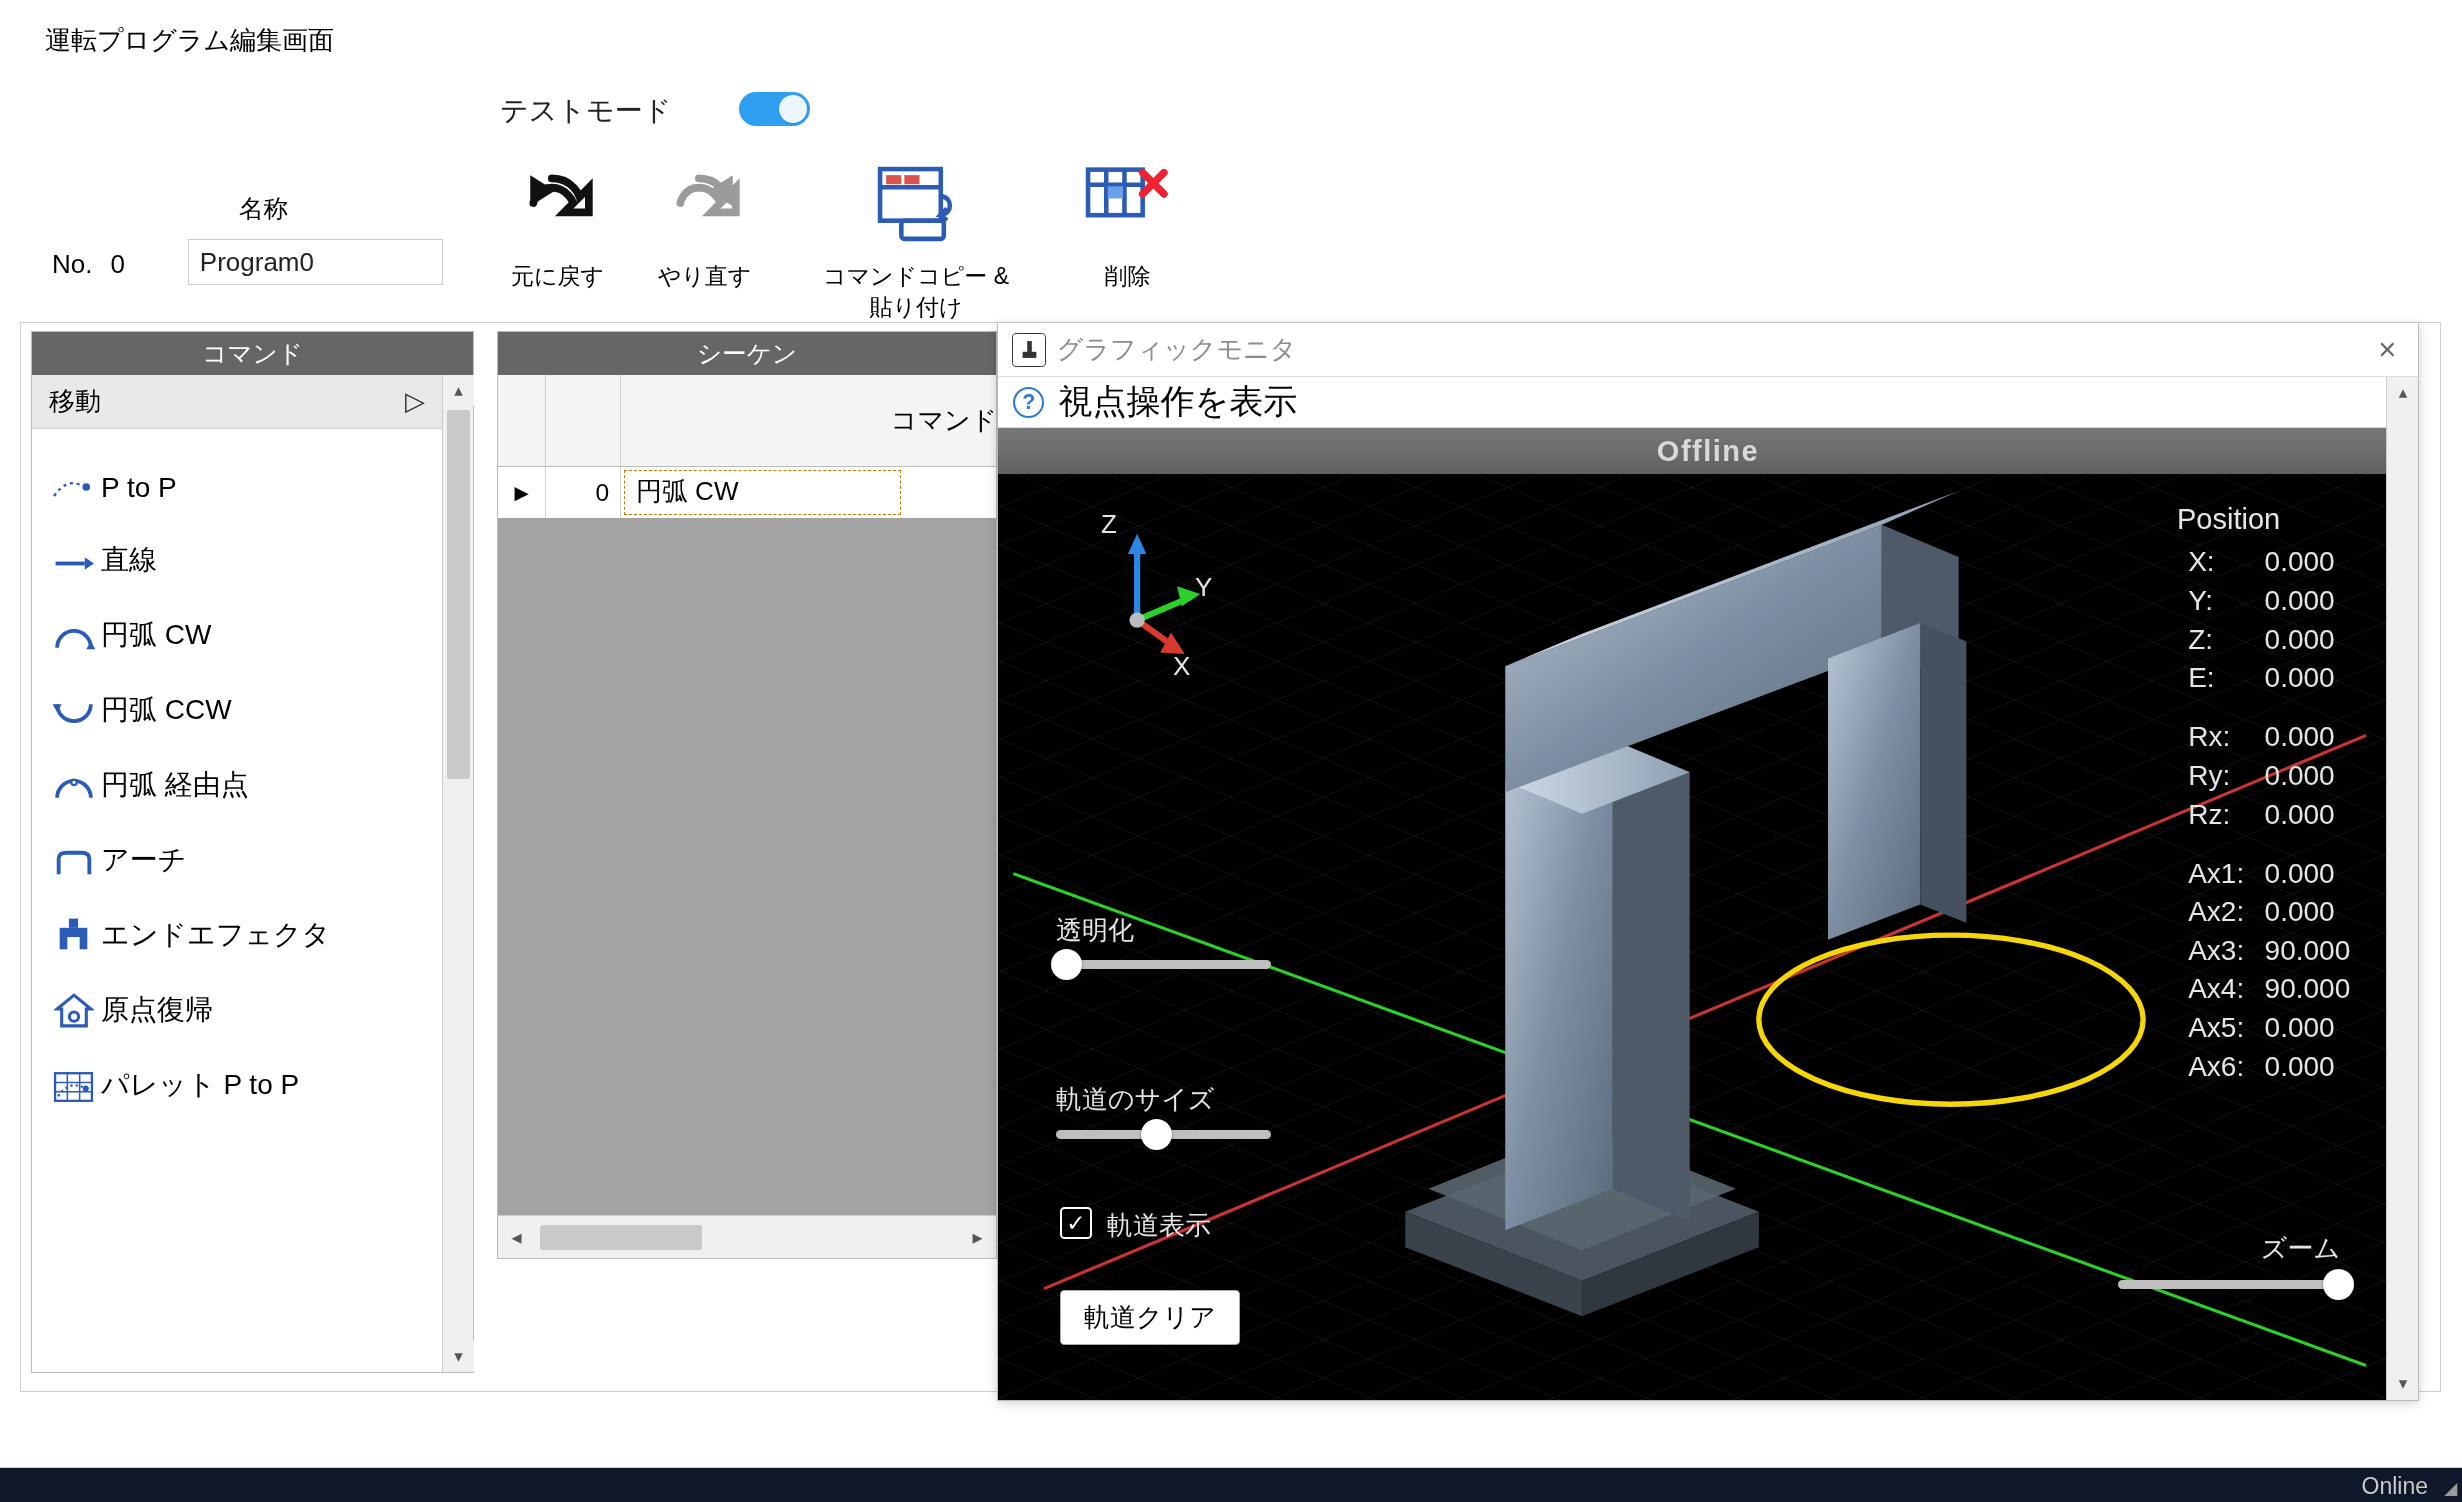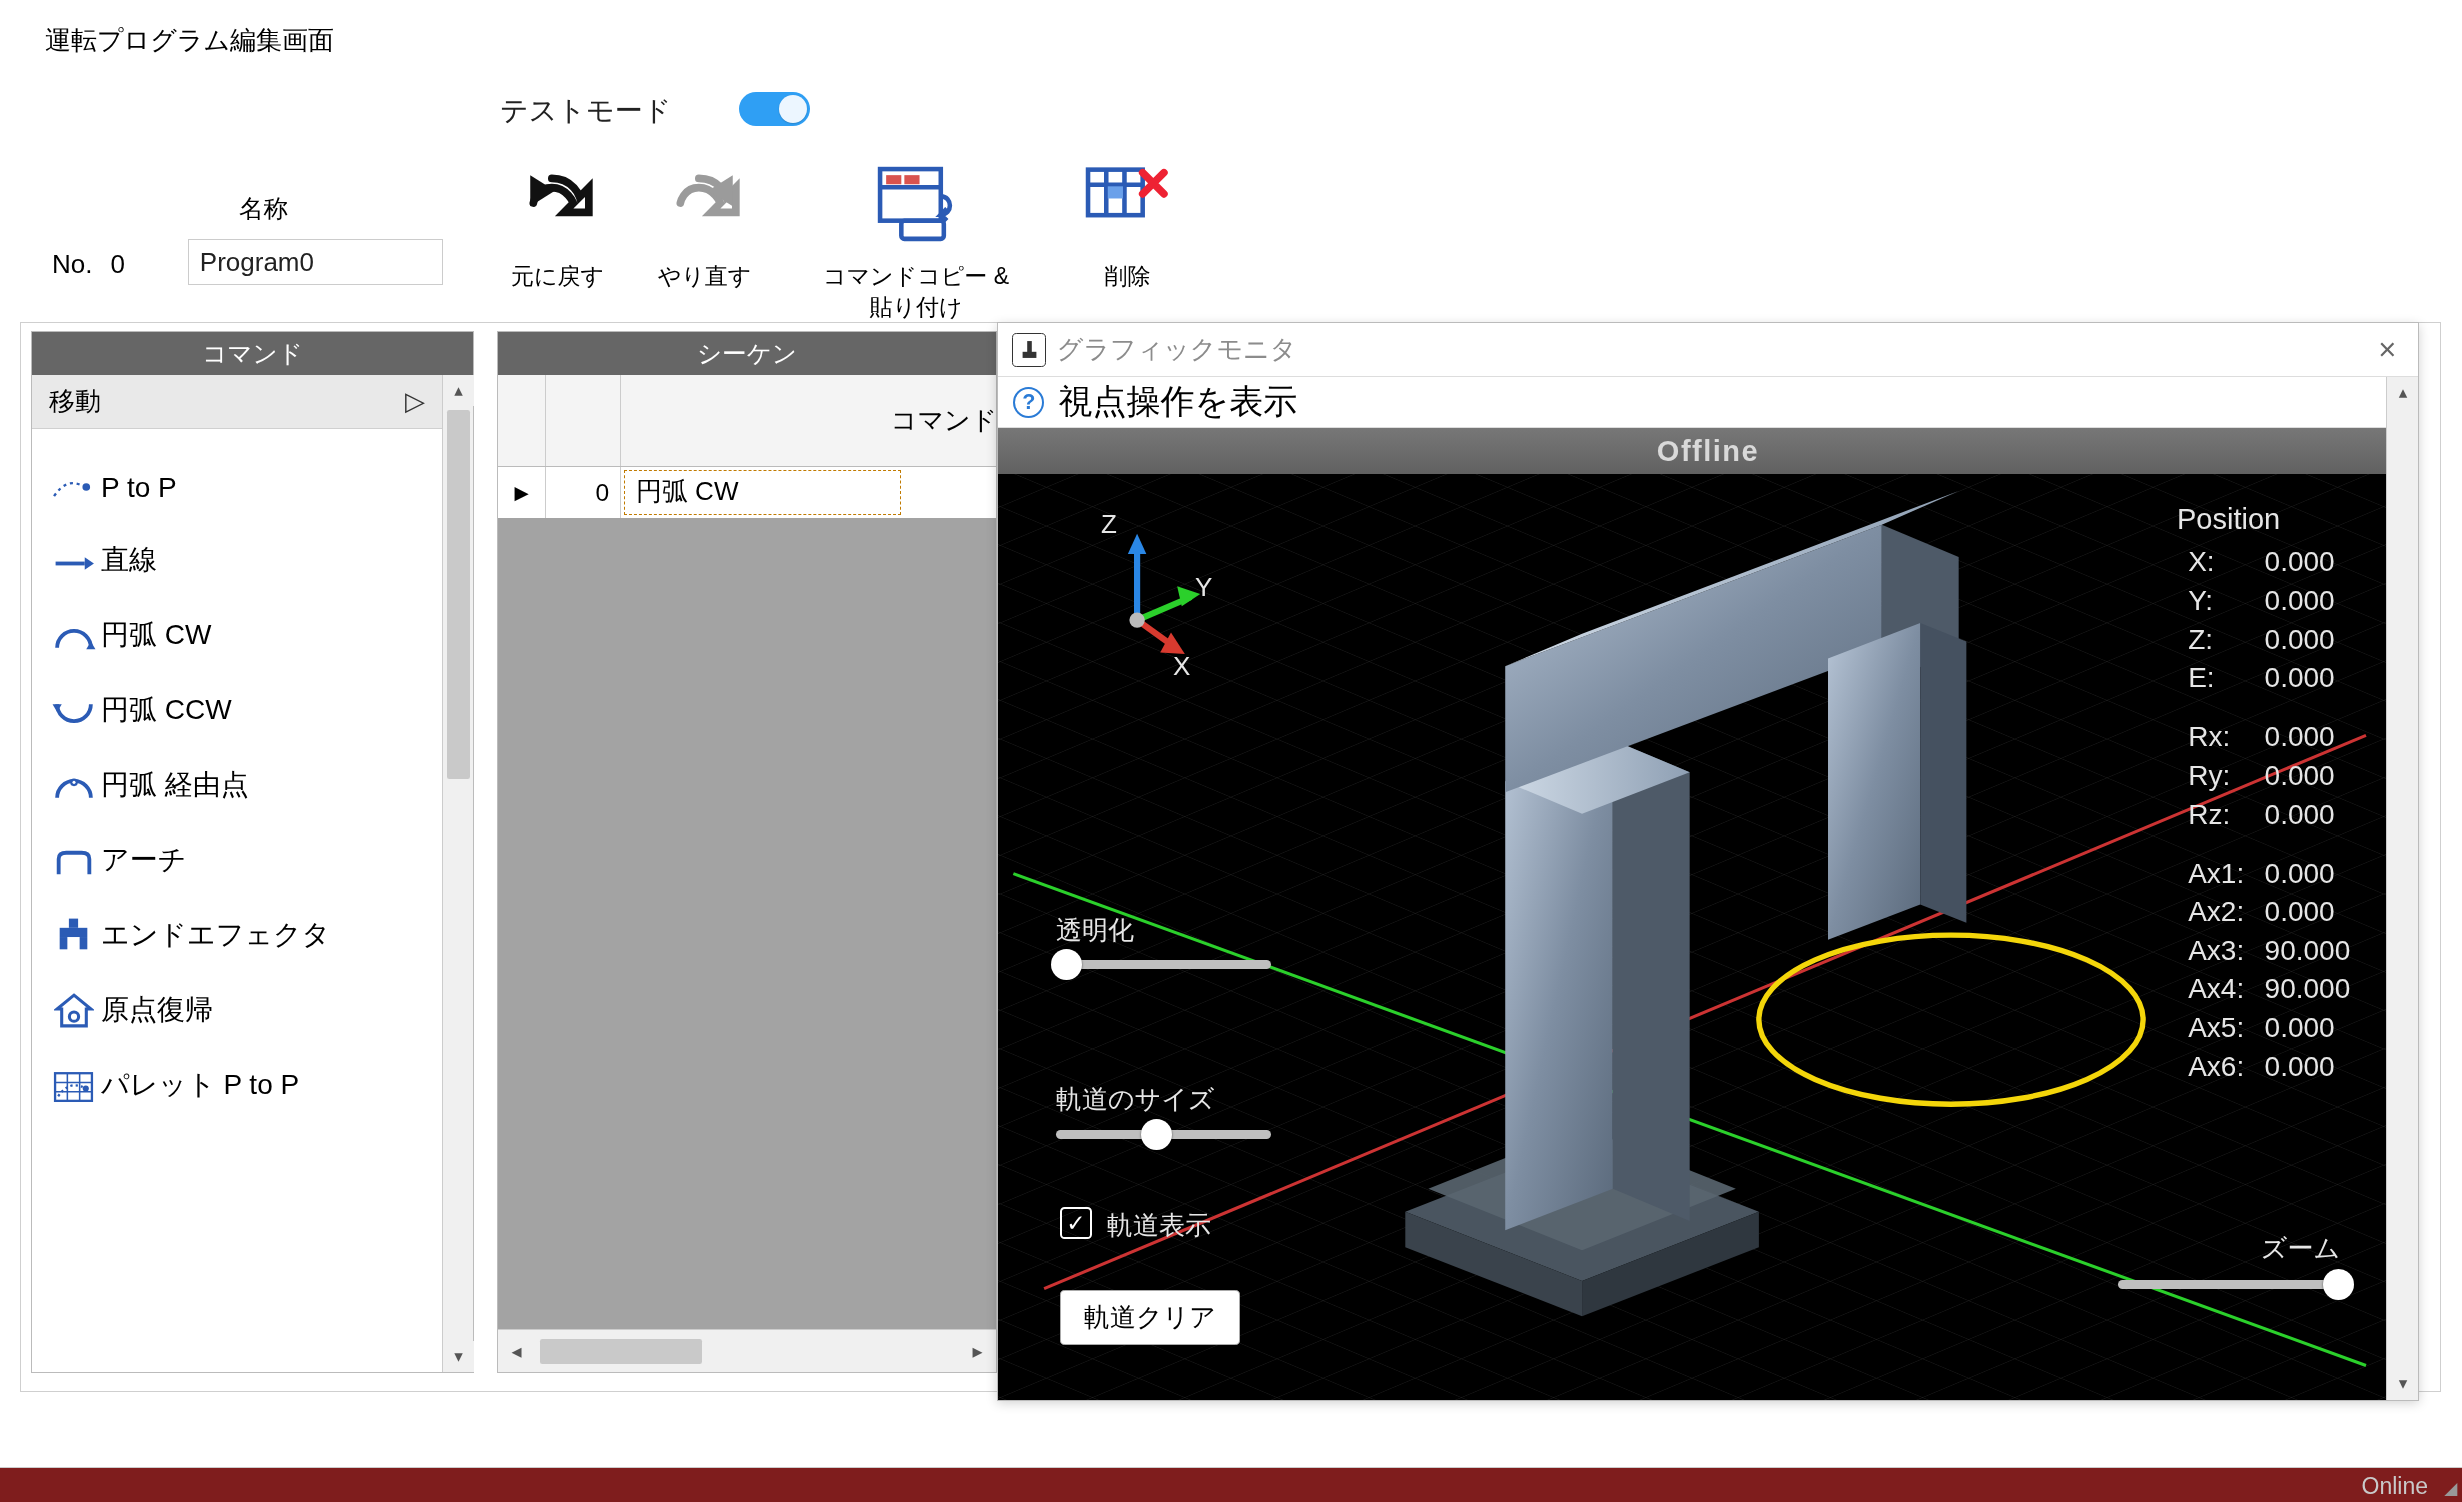--- a/index.html
+++ b/index.html
@@ -40,21 +40,21 @@
 .cmd-scroll .up{top:0}
 .cmd-scroll .dn{bottom:0}
 .cmd-scroll .thumb{position:absolute;left:3.8px;top:35px;width:23px;height:369px;background:#c9c9c9;border-radius:2.3px}
 .cmd-cat{position:absolute;left:0;right:31px;top:43px;height:54px;background:#e9e9e9;border-bottom:0.8px solid #d0d0d0;display:flex;align-items:center;padding:0 17px;font-size:26px}
 .cmd-cat .chev{margin-left:auto;font-size:26px;color:#333}
 .cmd-list{position:absolute;left:0;right:31px;top:97px;bottom:0;overflow:hidden}
 .cmd-item{display:flex;align-items:flex-end;height:75px;padding:0 14px;font-size:28px;color:#000}
 .cmd-item .ic{width:55px;display:flex;justify-content:center}
 
 
-.seq-panel{position:absolute;left:497px;top:331px;width:500px;height:1042px;border:0.8px solid #bbb;background:#404040;overflow:hidden}
+.seq-panel{position:absolute;left:497px;top:331px;width:500px;height:928px;border:0.8px solid #bbb;background:#404040;overflow:hidden}
 .seq-area{position:absolute;left:0;right:0;top:43px;bottom:43px;background:#a3a3a3}
 .seq-head{position:absolute;left:0;top:0;height:92px;background:#f4f4f4;border-bottom:0.8px solid #bbb;display:flex;width:769px}
 .seq-head .c1{width:48px;border-right:0.8px solid #ccc}
 .seq-head .c2{width:75px;border-right:0.8px solid #ccc}
 .seq-head .c3{flex:1;display:flex;align-items:center;justify-content:center;font-size:26px}
 .seq-row{position:absolute;left:0;top:92px;height:51px;background:#fff;display:flex;width:769px}
 .seq-row .c1{width:48px;border-right:0.8px solid #ccc;display:flex;align-items:center;justify-content:center;font-size:18.5px;color:#000}
 .seq-row .c2{width:75px;border-right:0.8px solid #ccc;display:flex;align-items:center;justify-content:flex-end;padding-right:10.8px;font-size:24.6px}
 .seq-row .c3{flex:1;display:flex;align-items:center;padding:3.1px}
 .seq-cell{border:1.5px dashed #c07a00;height:100%;width:277px;background:#fff;padding:3.1px 10.8px;font-size:26px}
@@ -89,21 +89,21 @@
 .chk{position:absolute;width:32px;height:32px;border:2.3px solid #fff;border-radius:4.6px;background:transparent;color:#fff;display:flex;align-items:center;justify-content:center;font-size:23px}
 .btn-clear{position:absolute;background:#fff;border:0.8px solid #aaa;border-radius:4.6px;font-size:26px;padding:9.2px 23px}
 
 
 .pos{position:absolute;right:24.6px;top:29px;color:#e6e6e6;font-size:28px;text-align:left}
 .pos table td{padding:2.3px 9.2px}
 .pos .hd{font-size:29px;padding-bottom:6.2px}
 .pos .gap td{height:18.5px}
 
 
-.status{position:absolute;left:0;right:0;bottom:0;height:35px;background:#7f1d1d;border-top:0.8px solid #ccc}
+.status{position:absolute;left:0;right:0;bottom:0;height:35px;background:#0f172a;border-top:0.8px solid #ccc}
 .status .online{position:absolute;right:34px;top:4.6px;color:#c9c9c9;font-size:23px}
 .status .grip{position:absolute;right:4.6px;bottom:3.1px;color:#999;font-size:17px}
 
 
 .content-border{position:absolute;left:20px;top:322px;width:2421px;height:1070px;border:0.8px solid #cfcfcf;pointer-events:none}
 </style>
 </head>
 <body>
 
 <div class="screen">

